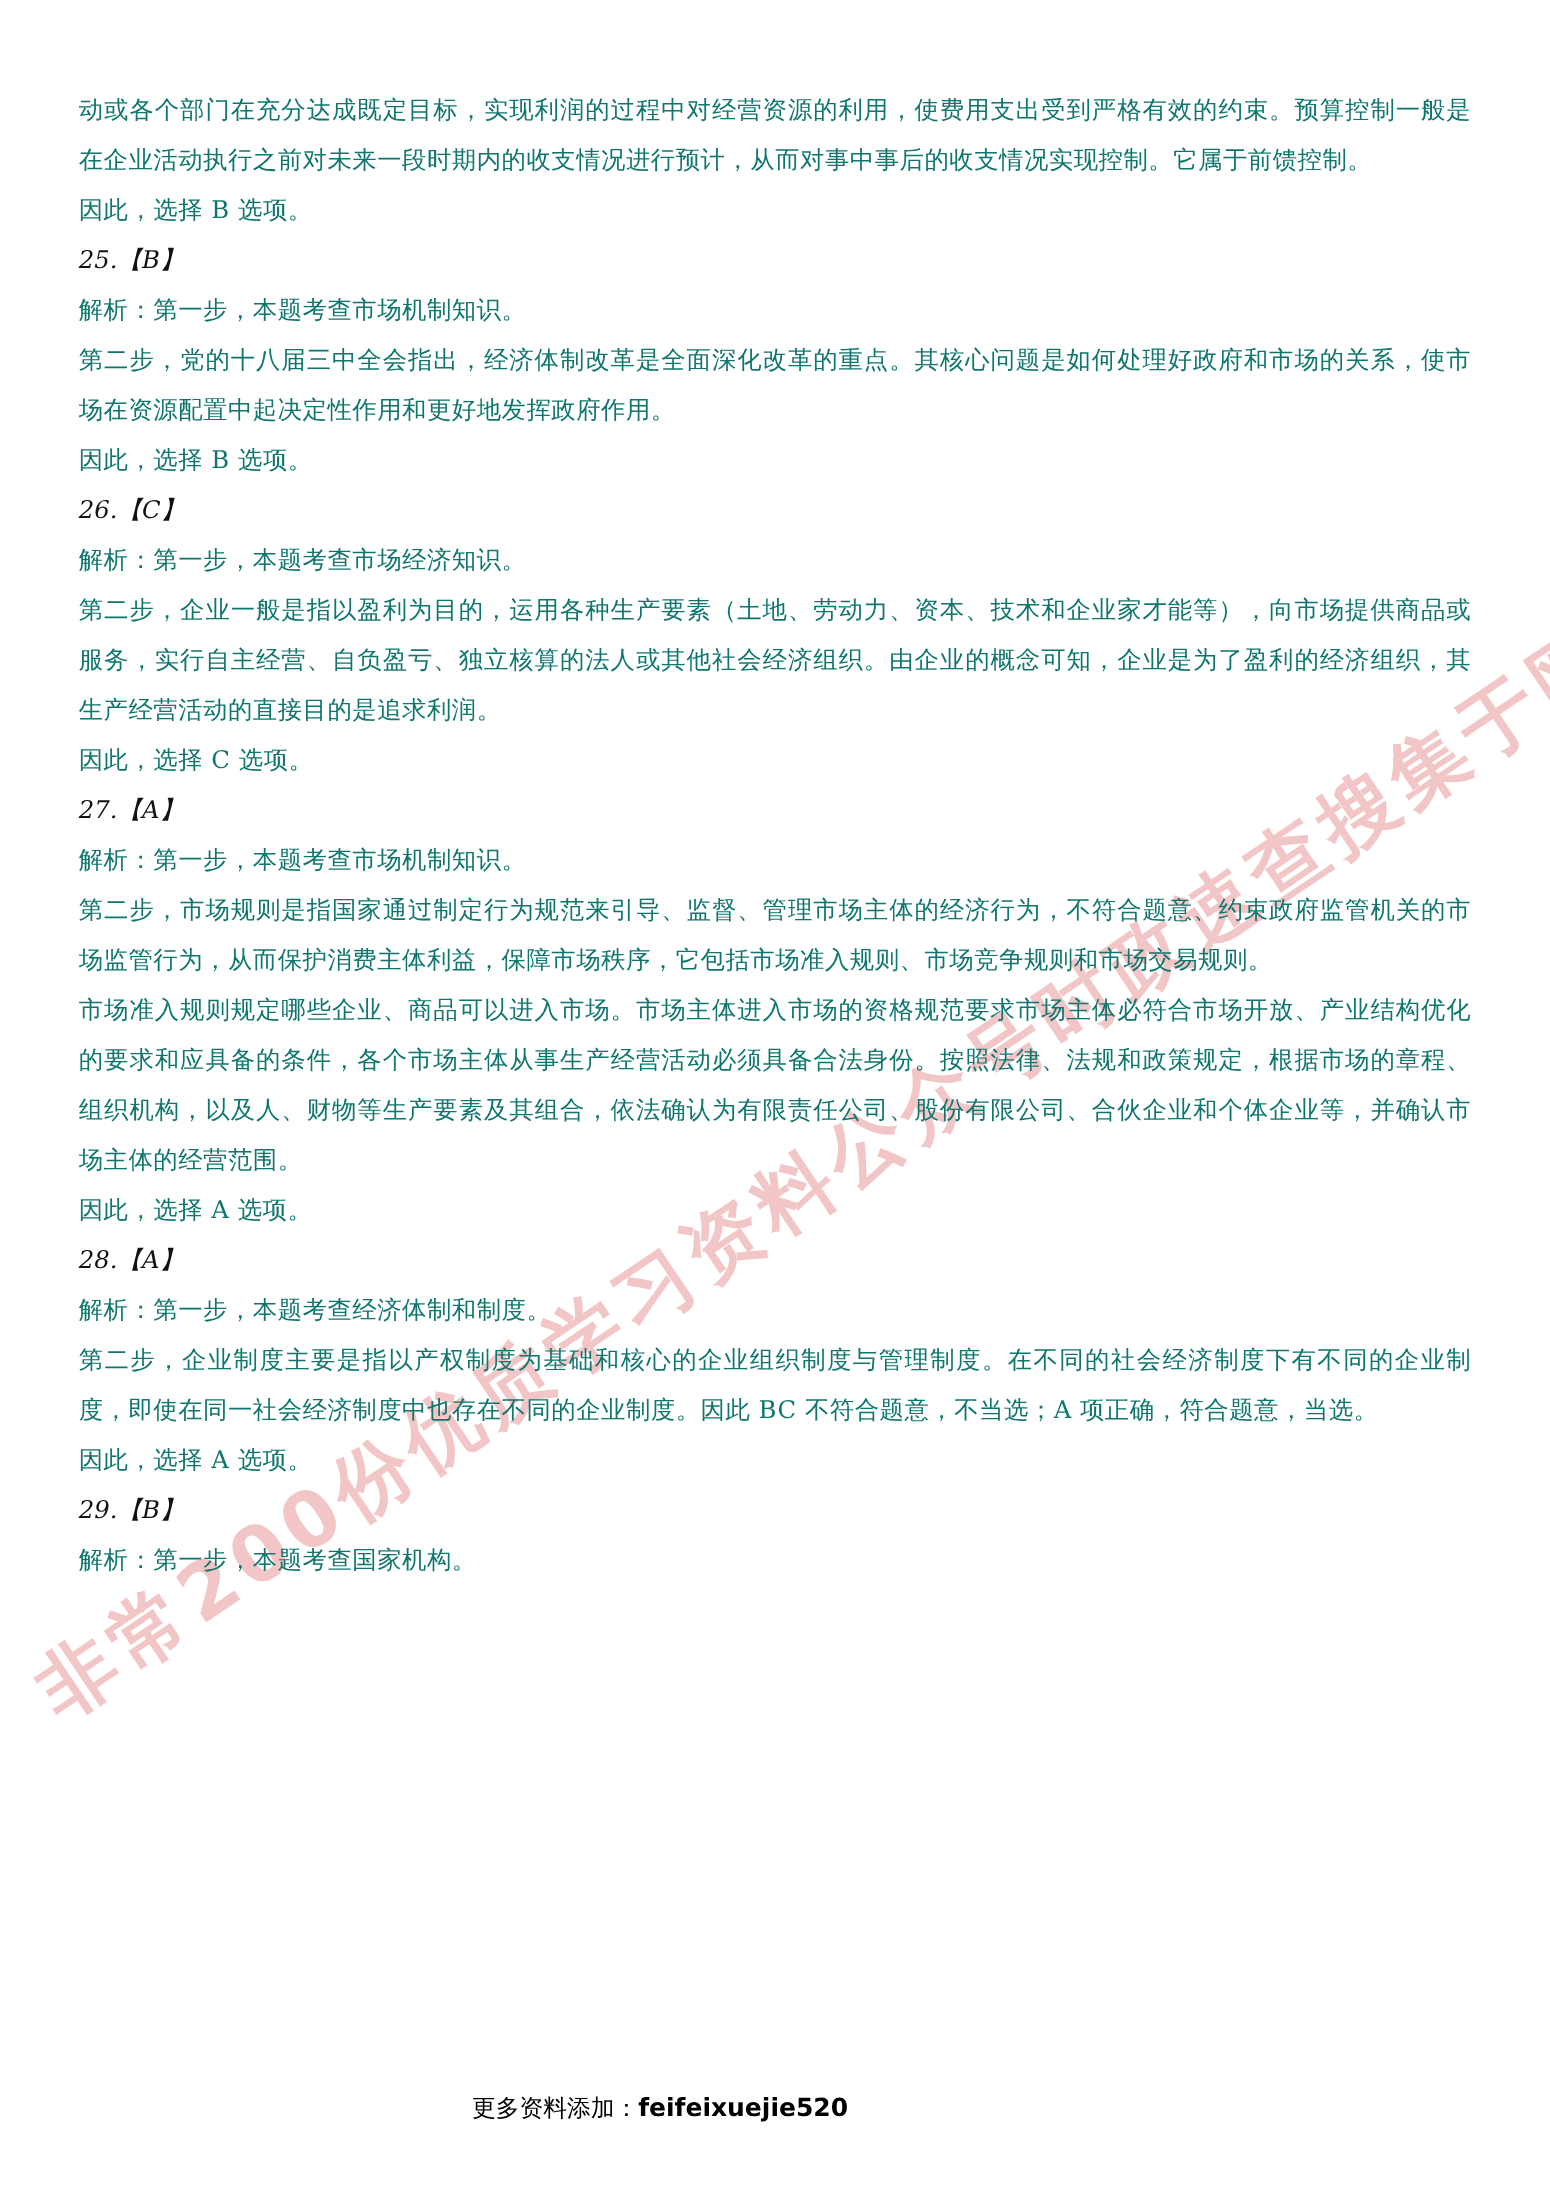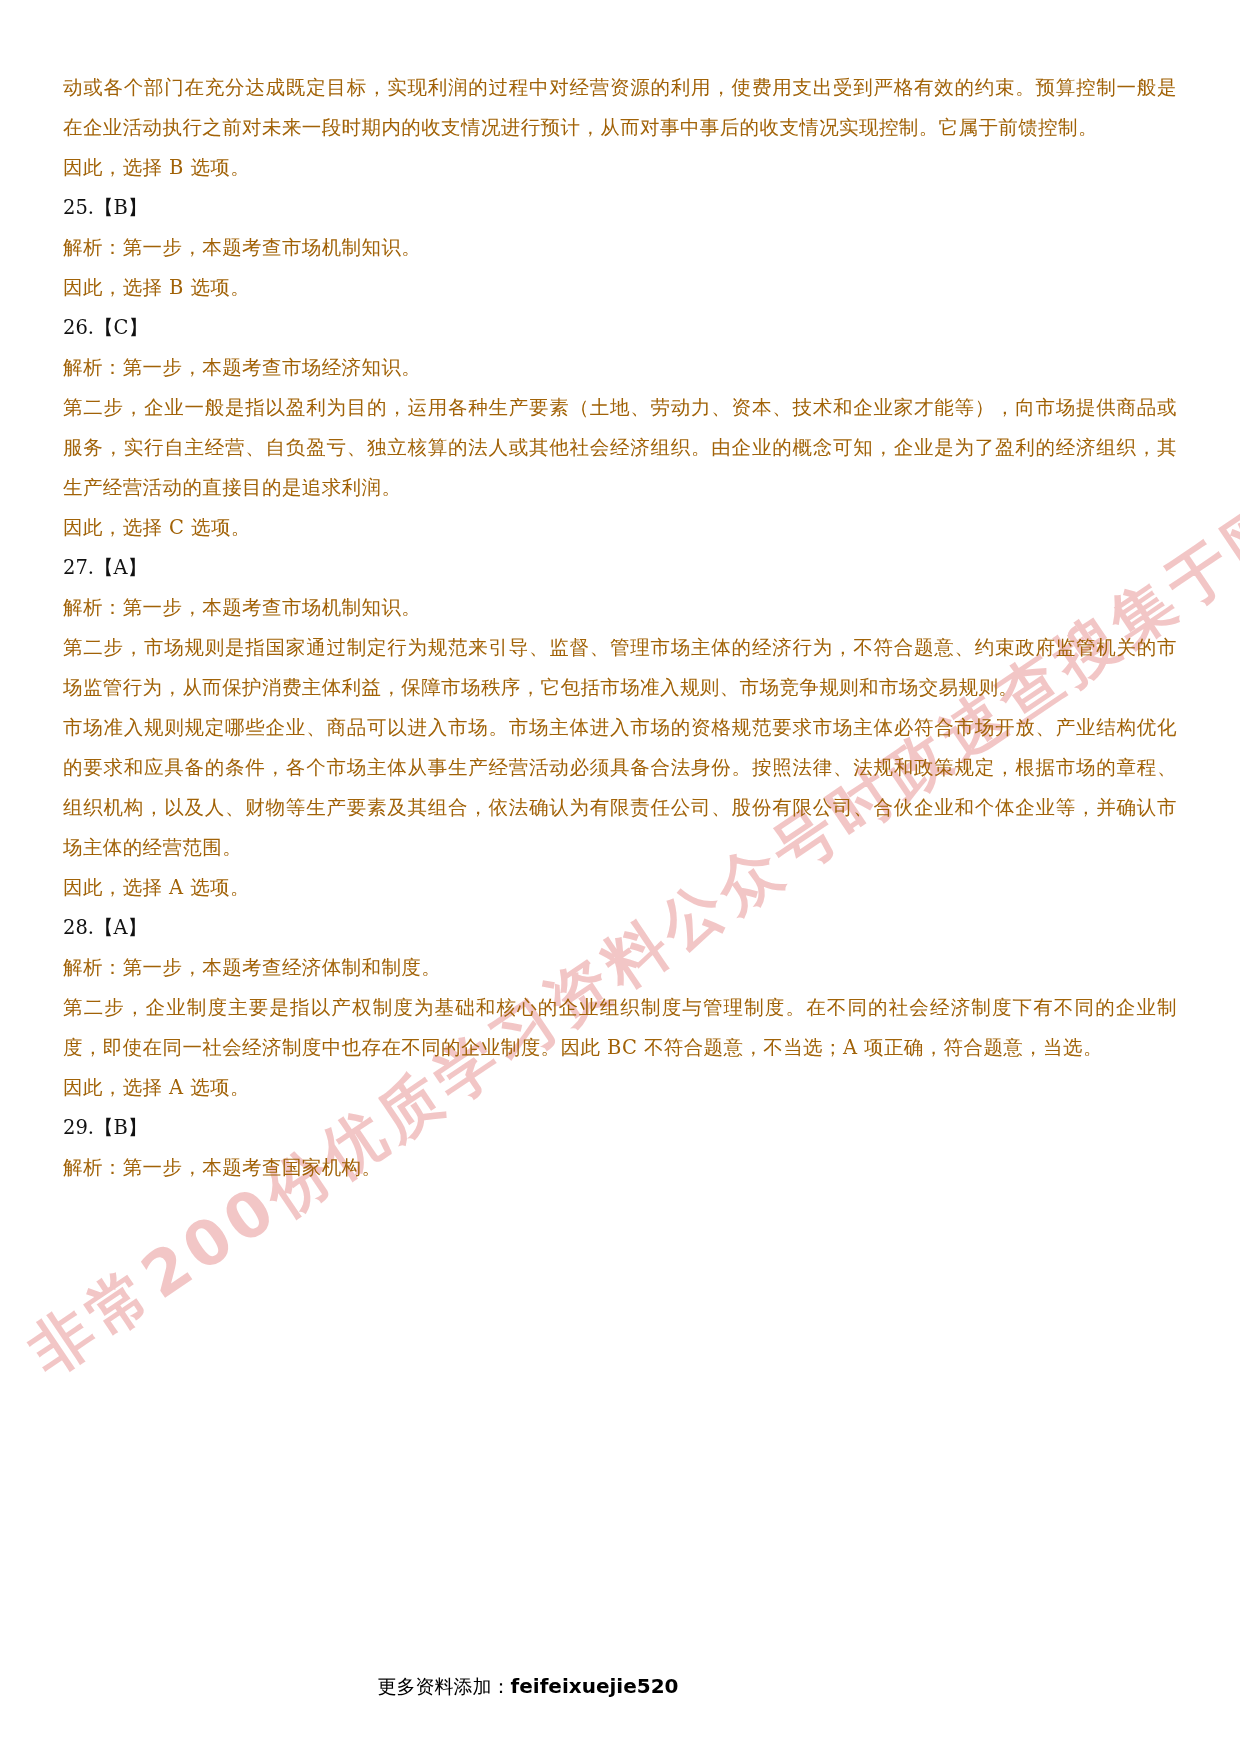--- a/index.html
+++ b/index.html
@@ -25,31 +25,32 @@
     top: 68px;
     width: 1114px;
   }
   .para {
     font-size: 19.5px;
     line-height: 40px;
     letter-spacing: 0.4px;
     text-align: justify;
     text-justify: inter-ideograph;
     margin: 0 0 0 0;
-    color: #a16207;
+    color: #0f766e;
     position: relative;
     z-index: 2;
   }
   .qnum {
     font-size: 19.5px;
     line-height: 40px;
     margin: 0;
     color: #111111;
     position: relative;
     z-index: 2;
+    font-style: italic;
   }
 
   
   .watermark {
     position: absolute;
     left: 0;
     top: 0;
     width: 1240px;
     height: 1754px;
     pointer-events: none;
@@ -97,20 +98,21 @@
     <div class="wm-text wm-1">非常200份优质学习资料公众号时政速查搜集于网络</div>
   </div>
 
   <div class="content">
 
     <p class="para">动或各个部门在充分达成既定目标，实现利润的过程中对经营资源的利用，使费用支出受到严格有效的约束。预算控制一般是在企业活动执行之前对未来一段时期内的收支情况进行预计，从而对事中事后的收支情况实现控制。它属于前馈控制。</p>
     <p class="para">因此，选择 B 选项。</p>
 
     <p class="qnum">25.【B】</p>
     <p class="para">解析：第一步，本题考查市场机制知识。</p>
+    <p class="para">第二步，党的十八届三中全会指出，经济体制改革是全面深化改革的重点。其核心问题是如何处理好政府和市场的关系，使市场在资源配置中起决定性作用和更好地发挥政府作用。</p>
     <p class="para">因此，选择 B 选项。</p>
 
     <p class="qnum">26.【C】</p>
     <p class="para">解析：第一步，本题考查市场经济知识。</p>
     <p class="para">第二步，企业一般是指以盈利为目的，运用各种生产要素（土地、劳动力、资本、技术和企业家才能等），向市场提供商品或服务，实行自主经营、自负盈亏、独立核算的法人或其他社会经济组织。由企业的概念可知，企业是为了盈利的经济组织，其生产经营活动的直接目的是追求利润。</p>
     <p class="para">因此，选择 C 选项。</p>
 
     <p class="qnum">27.【A】</p>
     <p class="para">解析：第一步，本题考查市场机制知识。</p>
     <p class="para">第二步，市场规则是指国家通过制定行为规范来引导、监督、管理市场主体的经济行为，不符合题意、约束政府监管机关的市场监管行为，从而保护消费主体利益，保障市场秩序，它包括市场准入规则、市场竞争规则和市场交易规则。</p>

